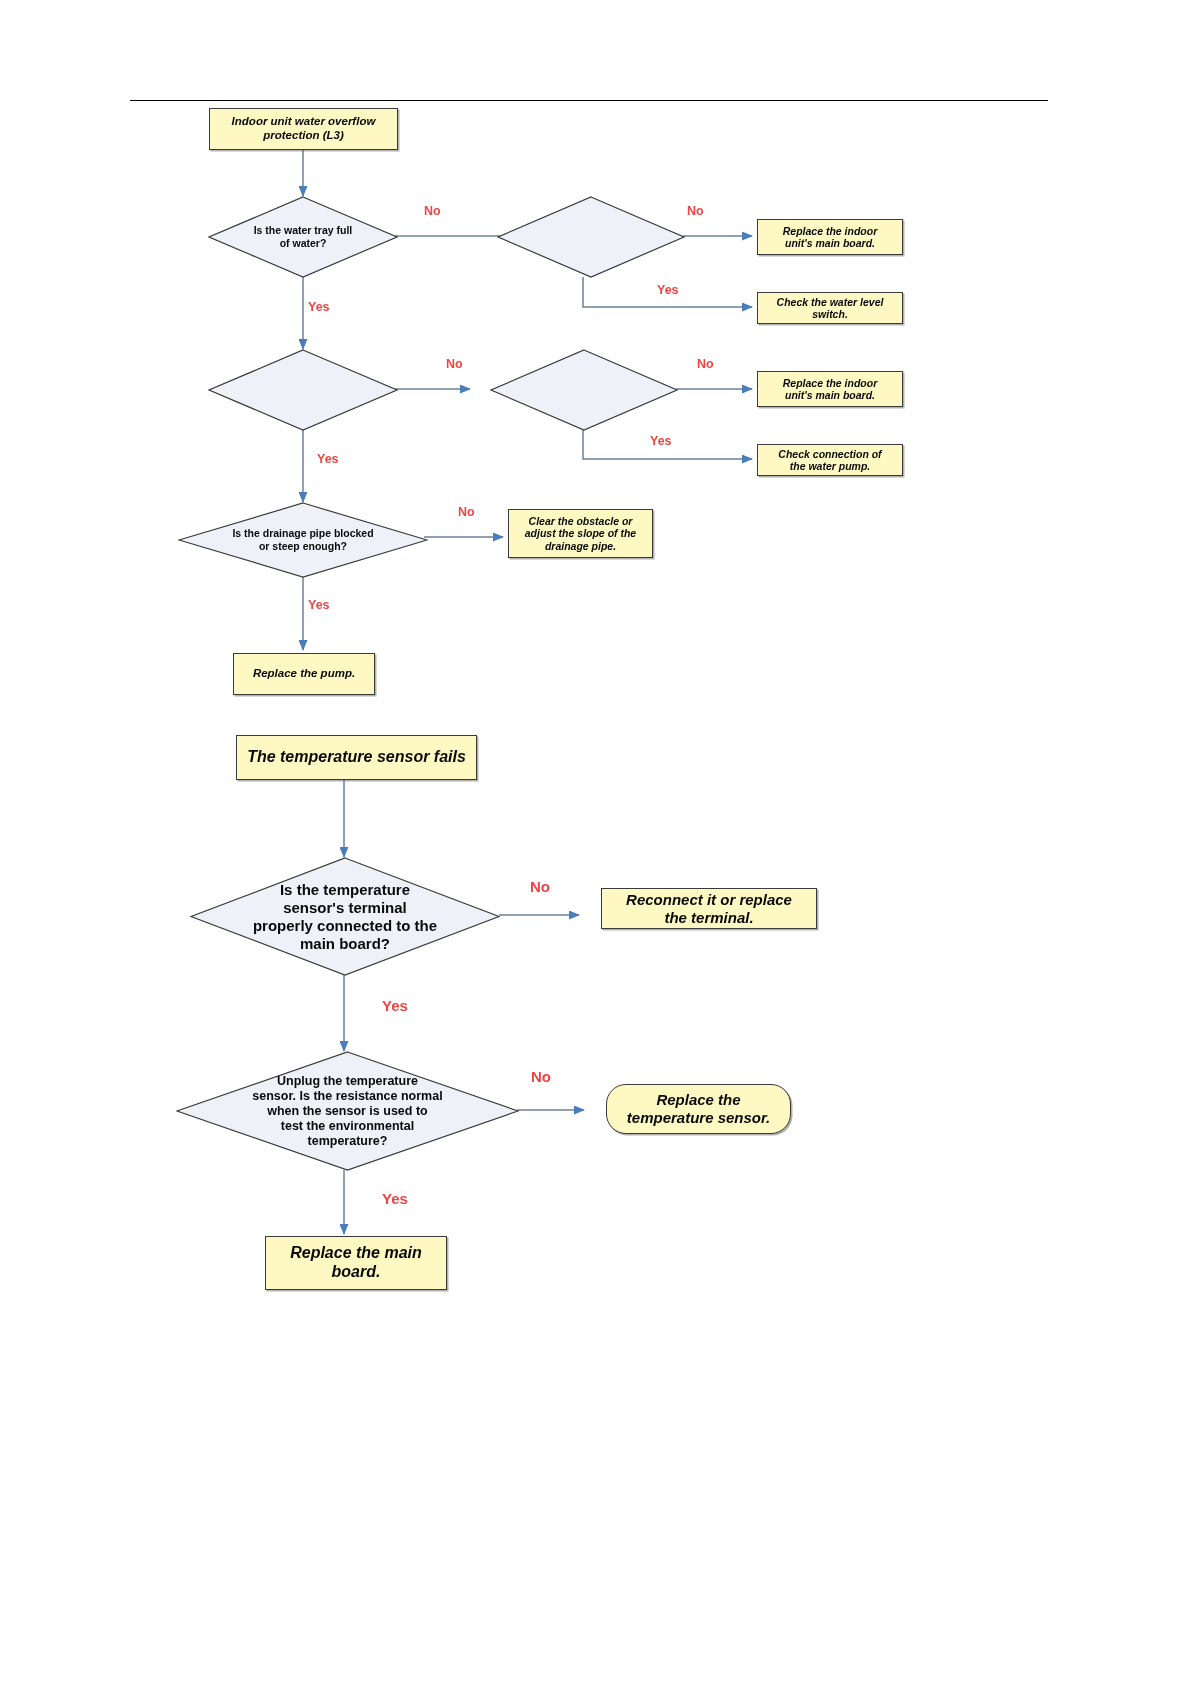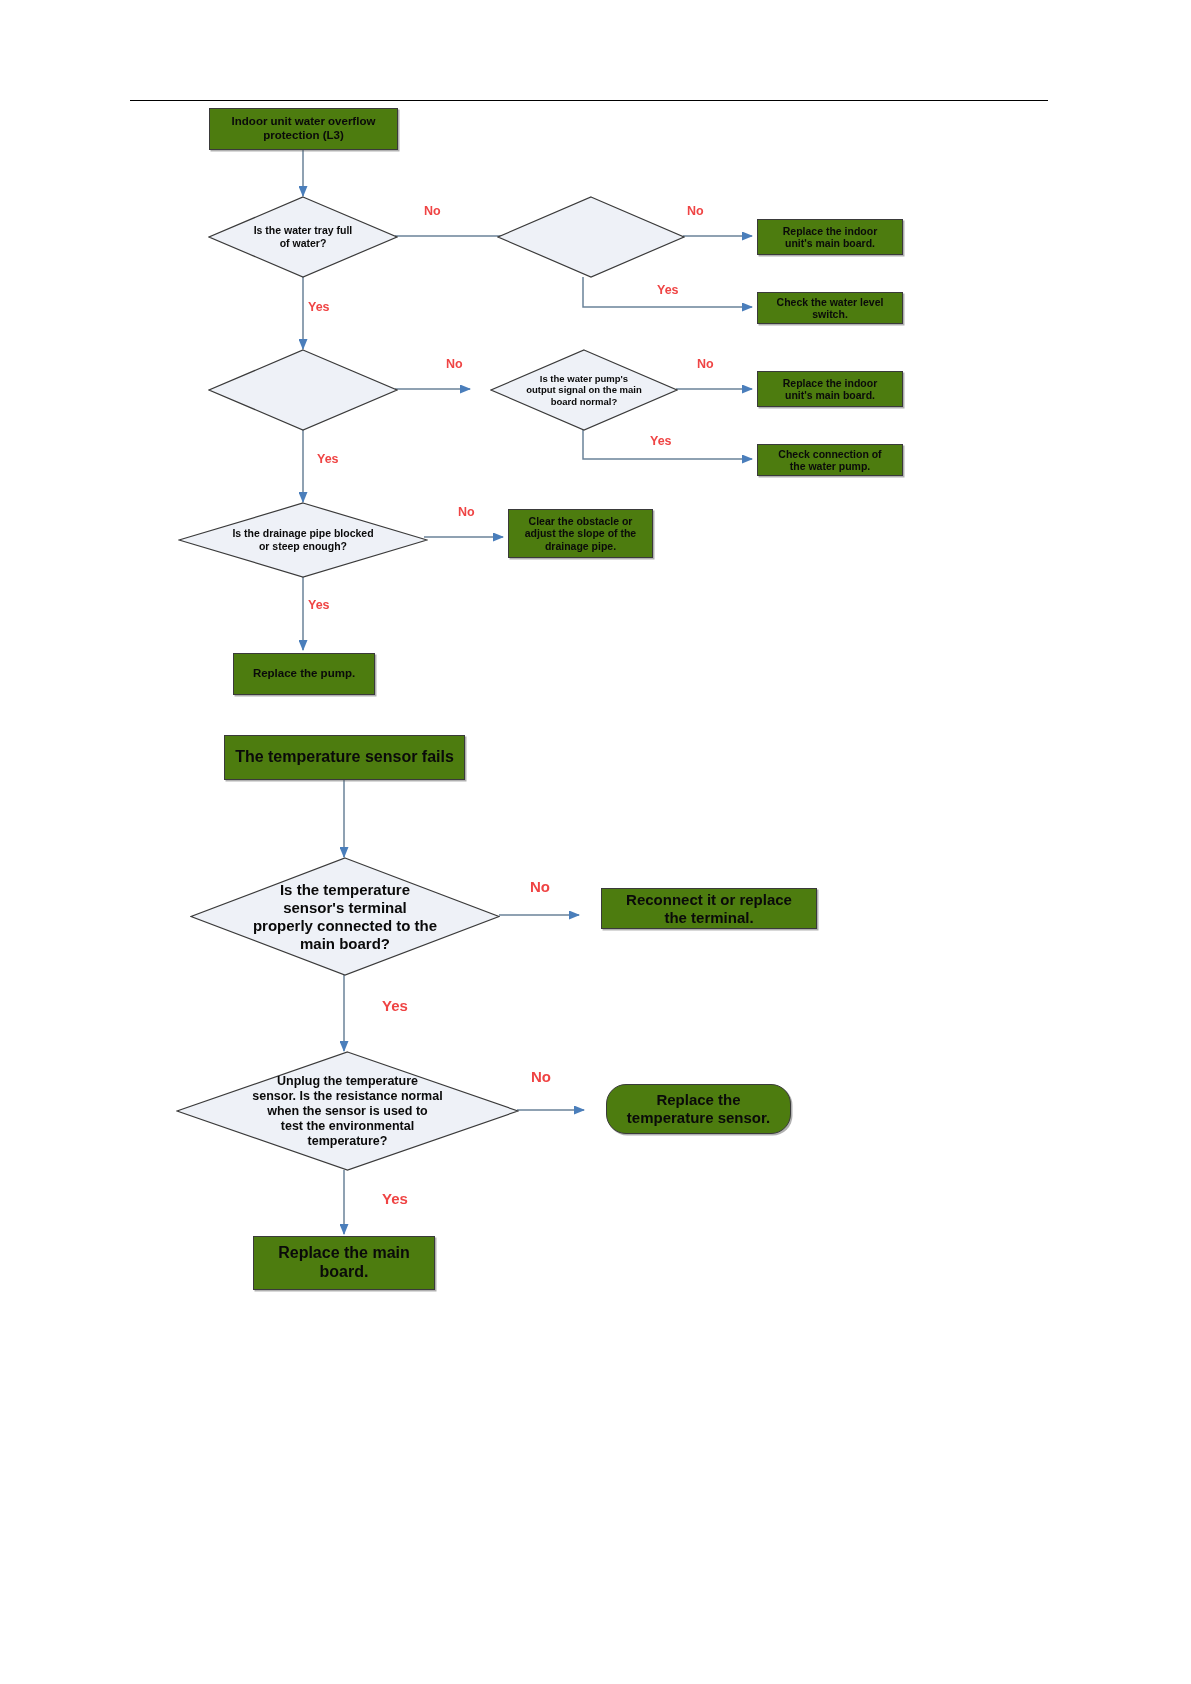--- a/index.html
+++ b/index.html
@@ -35,24 +35,25 @@
     display: flex;
     align-items: center;
     justify-content: center;
     text-align: center;
     color: #0a0a0a;
     font-weight: bold;
     line-height: 1.18;
     white-space: pre-line;
   }
   .box {
-    background: #4d7c0f;
+    background: #fef9c3;
     border: 1.4px solid #3a3a3a;
     box-shadow: 1.5px 1.5px 0 rgba(80,80,80,0.45);
     padding: 6px 4px;
+    font-style: italic;
   }
   .diamond-wrap {
     position: absolute;
   }
   .diamond-shape {
     position: absolute;
     left: 0; top: 0;
     width: 100%;
     height: 100%;
   }
@@ -76,21 +77,21 @@
   .edge-label {
     position: absolute;
     font-weight: bold;
     color: #ef4444;
     white-space: nowrap;
   }
   
   .fs-sm  { font-size: 10.5px; }
   .fs-md  { font-size: 11.5px; }
   .fs-lg  { font-size: 15px; }
-  .fs-xl  { font-size: 16px; }
+  .fs-xl  { font-size: 16px; margin-left: 12px; }
   .lbl-sm { font-size: 12.5px; }
   .lbl-lg { font-size: 15px; }
 </style>
 </head>
 <body>
 
 <svg id="canvas" viewBox="0 0 1191 1684">
   <defs>
     <marker id="arw" markerWidth="11" markerHeight="9" refX="10" refY="4.5" orient="auto" markerUnits="userSpaceOnUse">
       <path d="M0,0 L11,4.5 L0,9 Z" fill="#4a7ebb"></path>
@@ -161,23 +162,20 @@
   </svg>
 </div>
 
 <div class="edge-label lbl-sm" style="left:446px; top:357px;">No</div>
 <div class="edge-label lbl-sm" style="left:317px; top:452px;">Yes</div>
 
 <div class="diamond-wrap" style="left:490px; top:349px; width:188px; height:82px;">
   <svg class="diamond-shape" viewBox="0 0 188 82" preserveAspectRatio="none">
     <polygon points="94,1 187,41 94,81 1,41" fill="#eef1f7" stroke="#3a3a3a" stroke-width="1.2"></polygon>
   </svg>
-  <div class="diamond-label" style="font-size:9.5px; left:9%; width:82%;">Is the water pump's
-output signal on the main
-board normal?</div>
 </div>
 
 <div class="edge-label lbl-sm" style="left:697px; top:357px;">No</div>
 <div class="edge-label lbl-sm" style="left:650px; top:434px;">Yes</div>
 
 <div class="node box fs-sm" style="left:757px; top:371px; width:146px; height:36px;">
   <span>Replace the indoor
 unit's main board.</span>
 </div>
 

